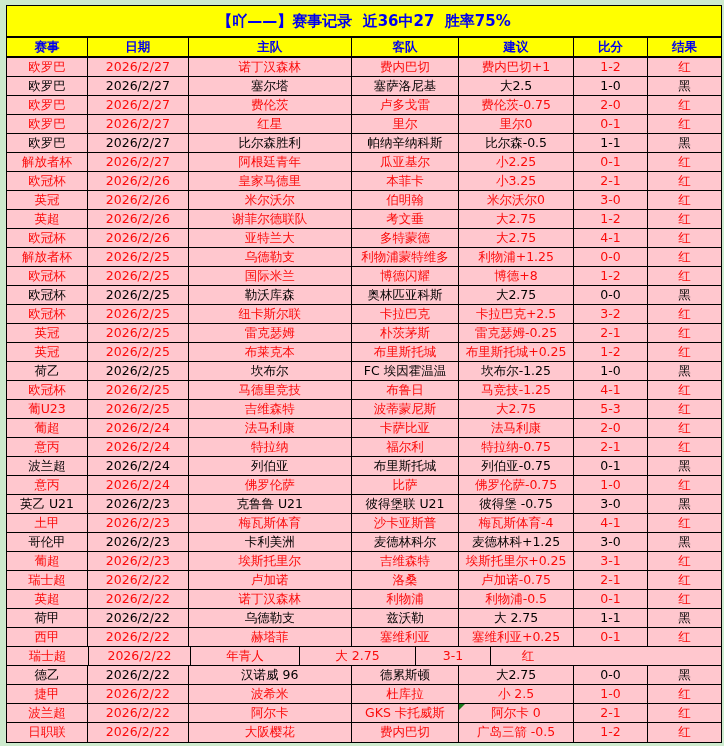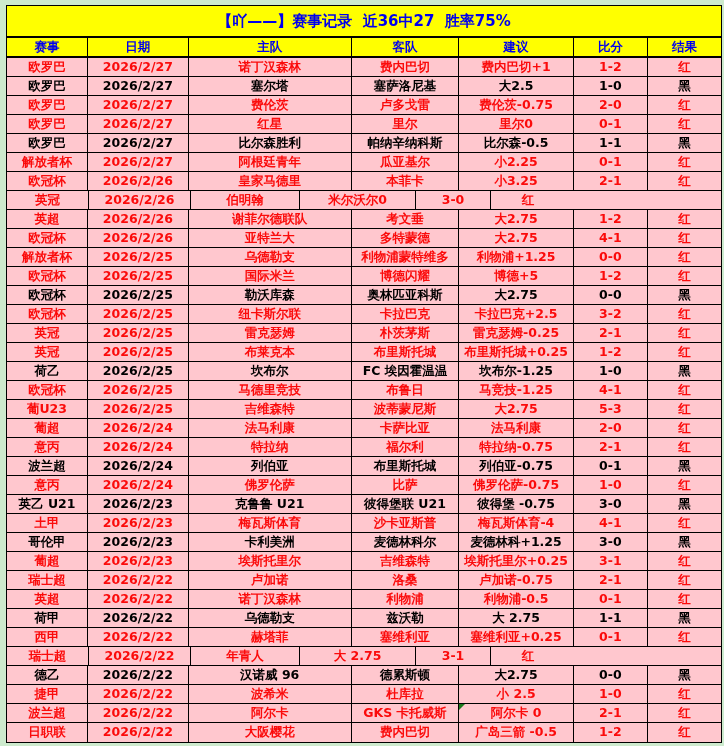--- a/index.html
+++ b/index.html
@@ -39,21 +39,20 @@
     color:#0000ee;
     font-weight:bold;
     font-size:13px;
   }
   .row{
     display:flex;
     height:19px;
     box-sizing:border-box;
     background:#ffc7ce;
     border-bottom:1px solid #000;
-    font-weight:bold;
   }
   .row:last-child{border-bottom:none;}
   .cell{
     display:flex;align-items:center;justify-content:center;
     box-sizing:border-box;
     border-right:1px solid #000;
     font-size:12.5px;
     white-space:pre;
     overflow:hidden;
     line-height:1;
@@ -149,20 +148,21 @@
           <div class="cell c1">2026/2/26</div>
           <div class="cell c2">皇家马德里</div>
           <div class="cell c3">本菲卡</div>
           <div class="cell c4">小3.25</div>
           <div class="cell c5">2-1</div>
           <div class="cell c6">红</div>
         </div>
         <div class="row hit">
           <div class="cell c0">英冠</div>
           <div class="cell c1">2026/2/26</div>
+          <div class="cell c2">米尔沃尔</div>
           <div class="cell c3">伯明翰</div>
           <div class="cell c4">米尔沃尔0</div>
           <div class="cell c5">3-0</div>
           <div class="cell c6">红</div>
         </div>
         <div class="row hit">
           <div class="cell c0">英超</div>
           <div class="cell c1">2026/2/26</div>
           <div class="cell c2">谢菲尔德联队</div>
           <div class="cell c3">考文垂</div>
@@ -186,21 +186,21 @@
           <div class="cell c3">利物浦蒙特维多</div>
           <div class="cell c4">利物浦+1.25</div>
           <div class="cell c5">0-0</div>
           <div class="cell c6">红</div>
         </div>
         <div class="row hit">
           <div class="cell c0">欧冠杯</div>
           <div class="cell c1">2026/2/25</div>
           <div class="cell c2">国际米兰</div>
           <div class="cell c3">博德闪耀</div>
-          <div class="cell c4">博德+5</div>
+          <div class="cell c4">博德+8</div>
           <div class="cell c5">1-2</div>
           <div class="cell c6">红</div>
         </div>
         <div class="row miss">
           <div class="cell c0">欧冠杯</div>
           <div class="cell c1">2026/2/25</div>
           <div class="cell c2">勒沃库森</div>
           <div class="cell c3">奥林匹亚科斯</div>
           <div class="cell c4">大2.75</div>
           <div class="cell c5">0-0</div>

